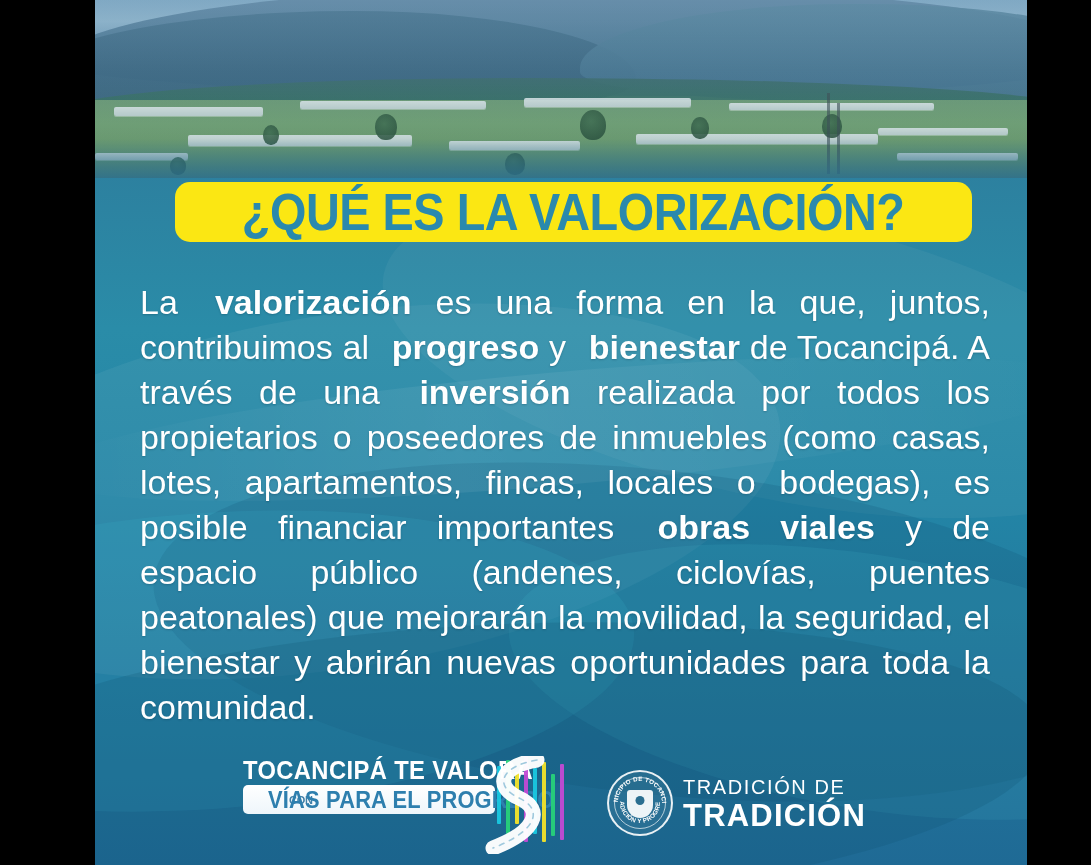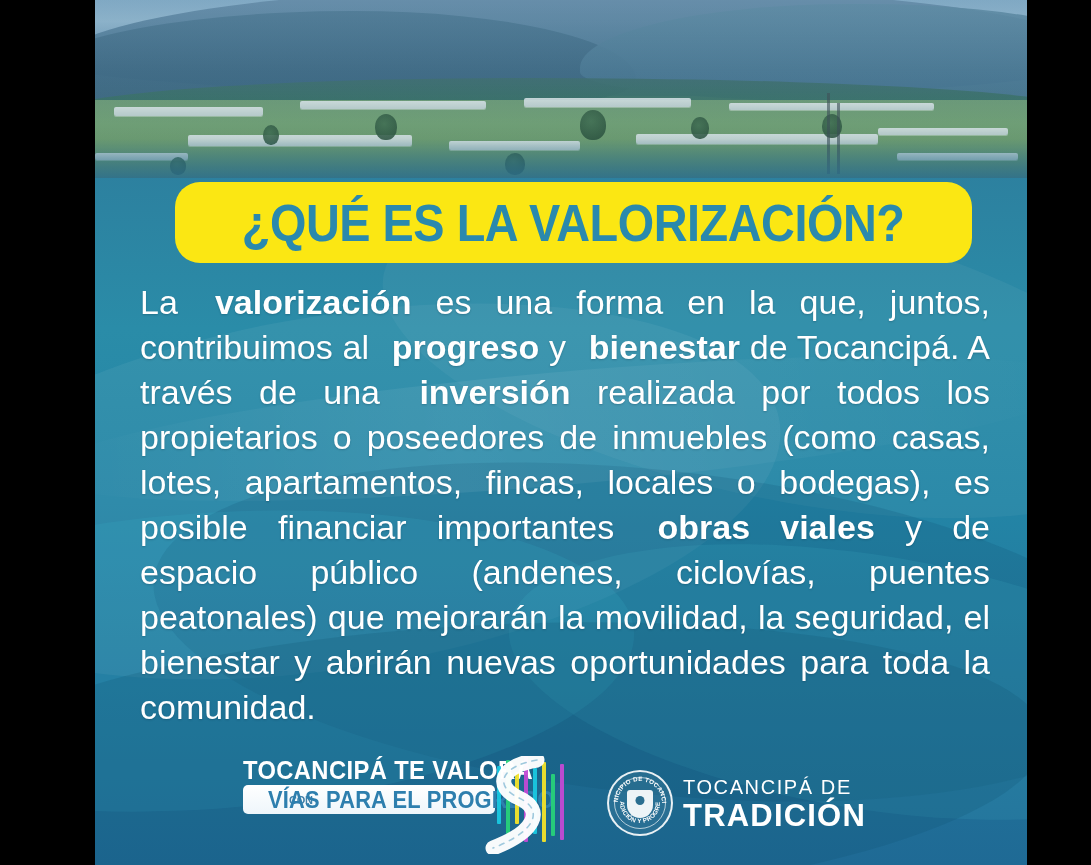--- a/index.html
+++ b/index.html
@@ -47,22 +47,22 @@
   .wv2{left:6%;top:44%;width:108%;height:46%;background:rgba(10,70,105,.17);transform:rotate(6deg);}
   .wv3{left:-34%;top:50%;width:92%;height:42%;background:rgba(56,180,205,.16);transform:rotate(-4deg);}
   .wv4{left:30%;top:8%;width:86%;height:40%;background:rgba(255,255,255,.045);transform:rotate(12deg);}
   .wv5{left:-18%;top:66%;width:120%;height:40%;background:rgba(15,78,112,.20);transform:rotate(-3deg);}
   .wv6{left:44%;top:56%;width:78%;height:36%;background:rgba(70,195,215,.12);transform:rotate(9deg);}
   .wv-band{position:absolute;left:-6%;top:30%;width:112%;height:16%;
       background:linear-gradient(90deg,rgba(255,255,255,0) 0%,rgba(255,255,255,.07) 40%,rgba(255,255,255,0) 100%);
       transform:rotate(-5deg);border-radius:50%;}
 
   
-  .title-banner{position:absolute;left:80px;top:182px;width:797px;height:81px;background:#fbe713;
-      border-radius:25px;display:flex;align-items:center;justify-content:center;}
+  .title-banner{position:absolute;left:80px;top:182px;width:797px;height:60px;background:#fbe713;
+      border-radius:15px;display:flex;align-items:center;justify-content:center;}
   .title-text{color:#2a89ad;font-weight:bold;font-size:52px;letter-spacing:-0.5px;
       transform:scaleX(.90);white-space:nowrap;line-height:1;font-family:"Liberation Sans",sans-serif;}
 
   
   .body-copy{position:absolute;left:45px;top:280px;width:850px;color:#ffffff;
       font-size:34px;line-height:45px;text-align:justify;text-justify:inter-word;
       font-family:"Liberation Sans",sans-serif;font-weight:400;
       text-shadow:0 1px 2px rgba(0,40,60,.25);}
   .body-copy b{font-weight:bold;margin-left:13px;}
   .body-copy .last{display:inline;margin-top:13px;}
@@ -192,21 +192,21 @@
           <div class="crest-shield"></div>
           <svg class="crest-ring-text" viewBox="0 0 62 62" aria-hidden="true">
             <defs>
               <path id="arcTop" d="M9,31 A22,22 0 0 1 53,31"></path>
               <path id="arcBot" d="M11,31 A20,20 0 0 0 51,31"></path>
             </defs>
             <text><textPath href="#arcTop" startOffset="50%" text-anchor="middle">MUNICIPIO DE TOCANCIPÁ</textPath></text>
             <text><textPath href="#arcBot" startOffset="50%" text-anchor="middle">TRADICIÓN Y PROGRESO</textPath></text>
           </svg>
         </div>
-        <div class="lr-line1">TOCANCIPÁ DE</div>
+        <div class="lr-line1">TRADICIÓN DE</div>
         <div class="lr-line2">TRADICIÓN</div>
       </div>
 
     </div>
   </div>
 
   <div class="pillar left"></div>
   <div class="pillar right"></div>
 </div>
 

